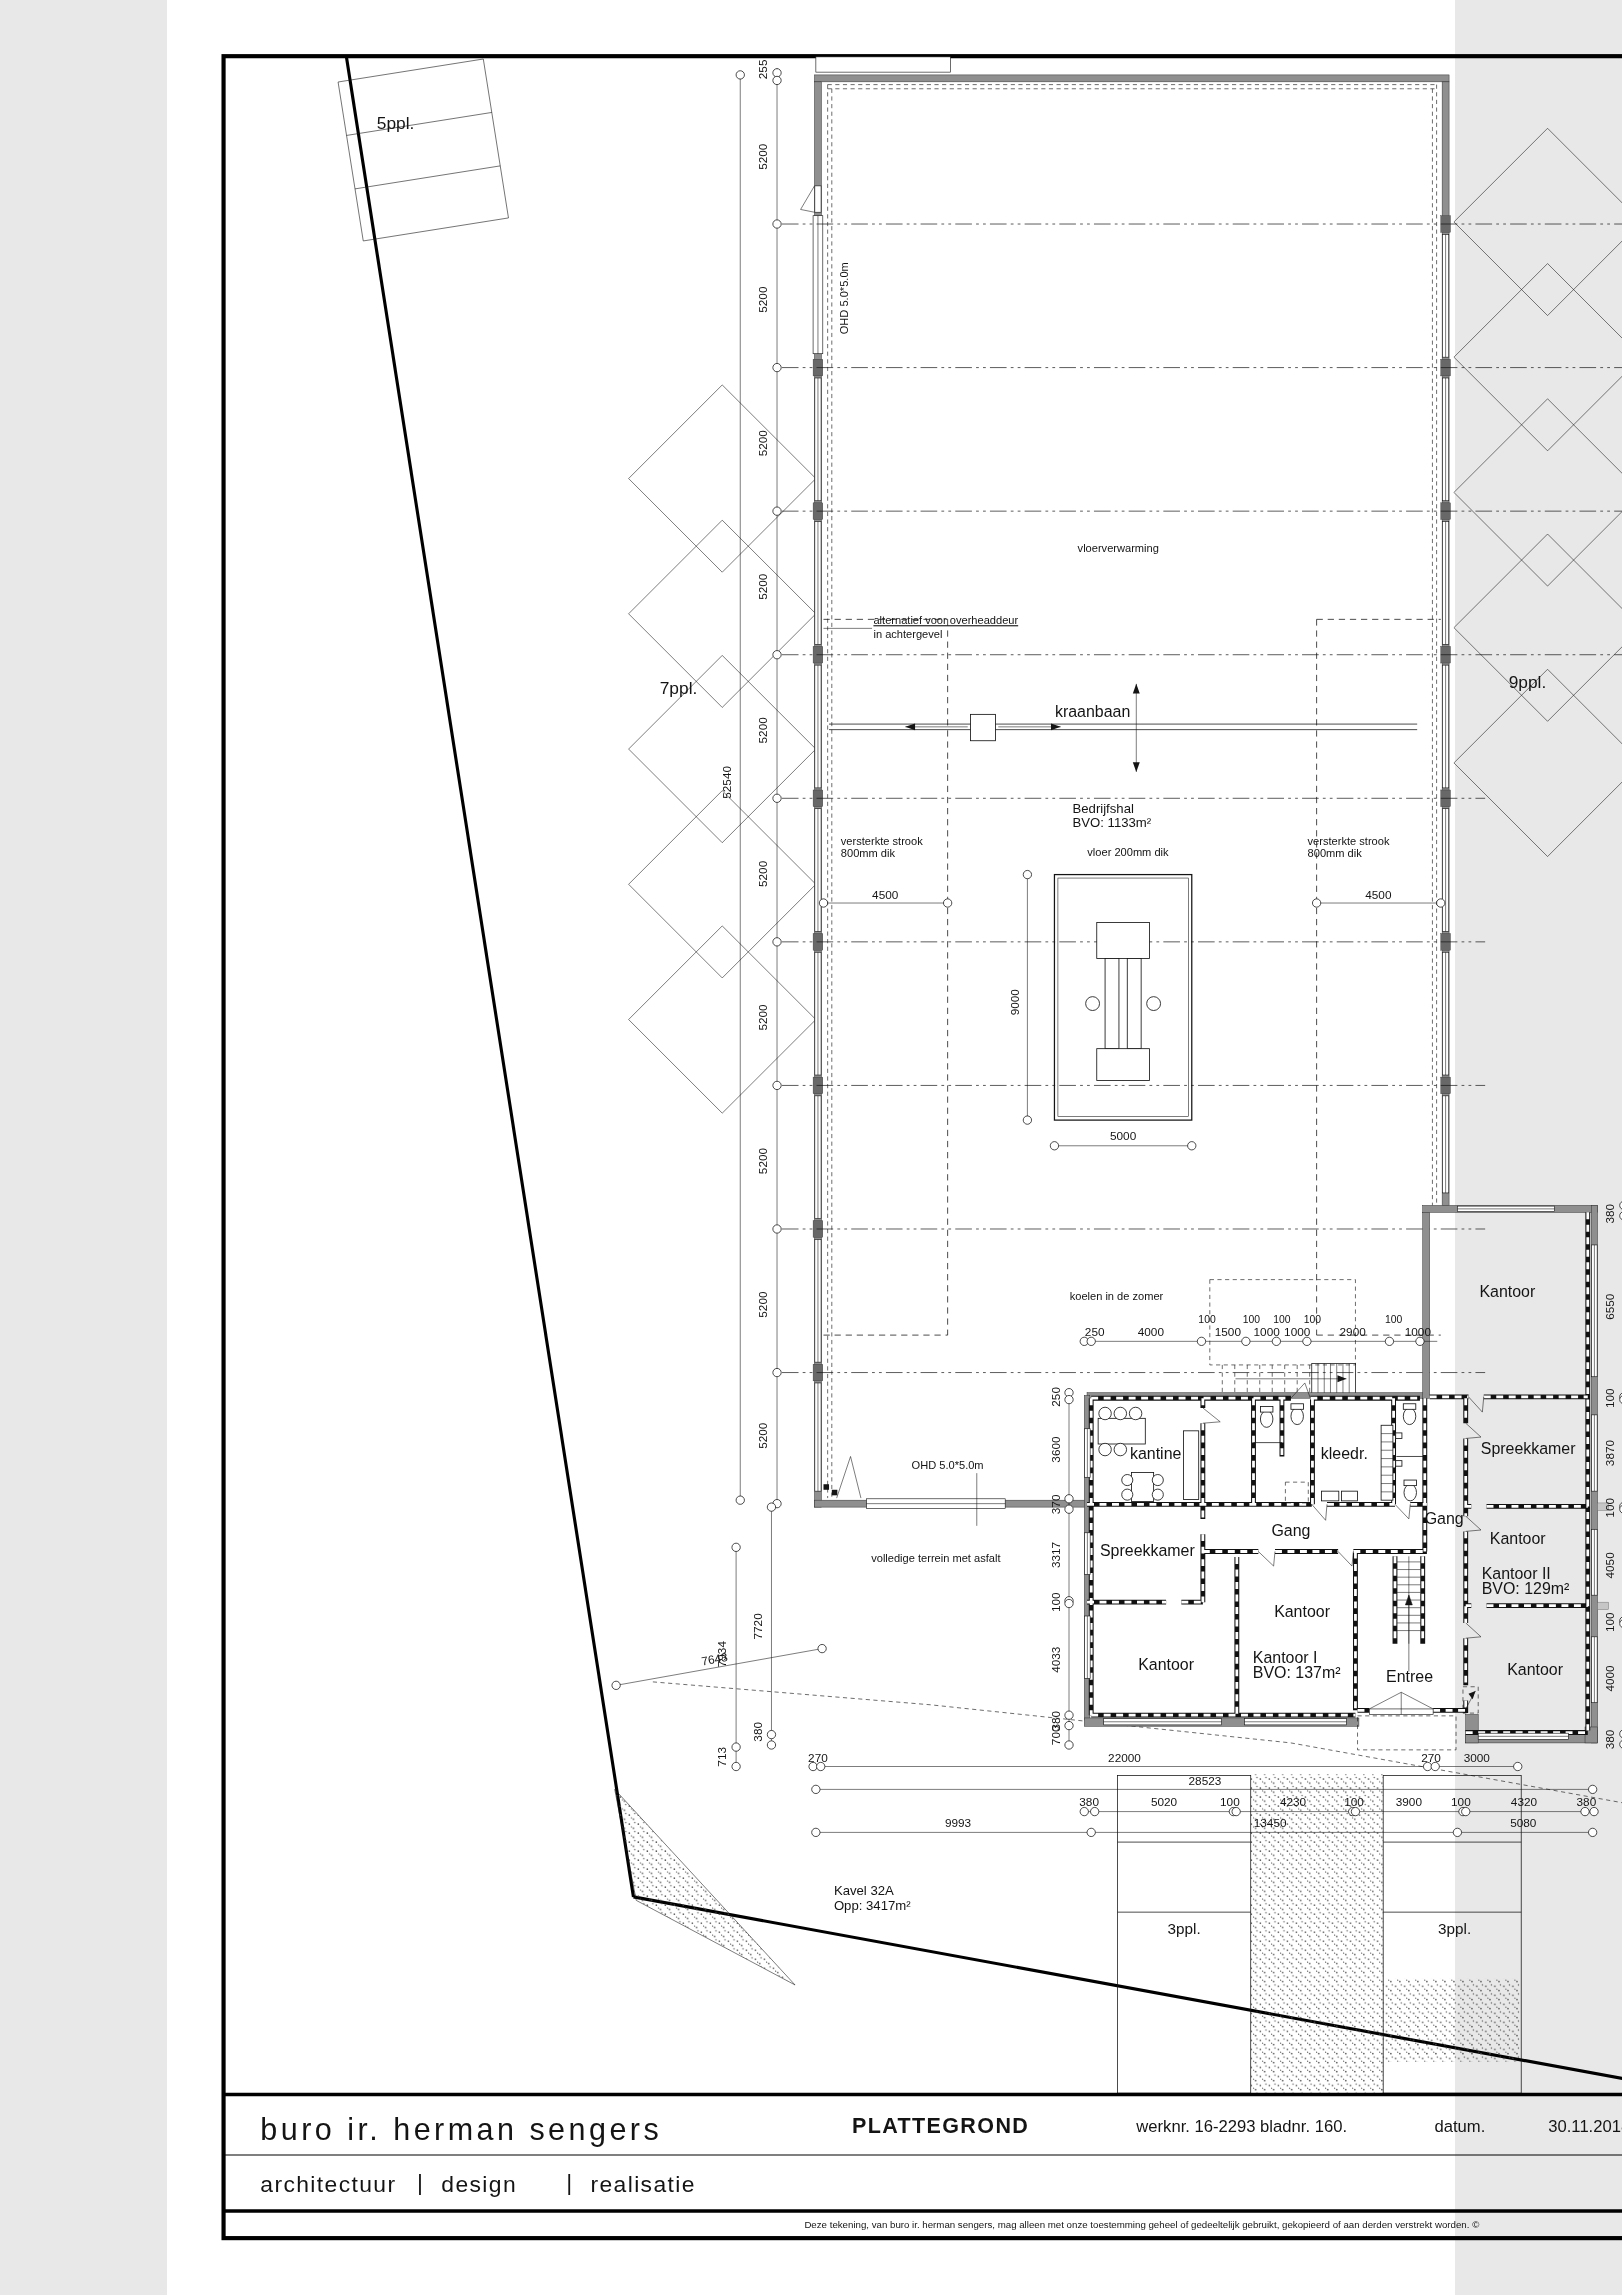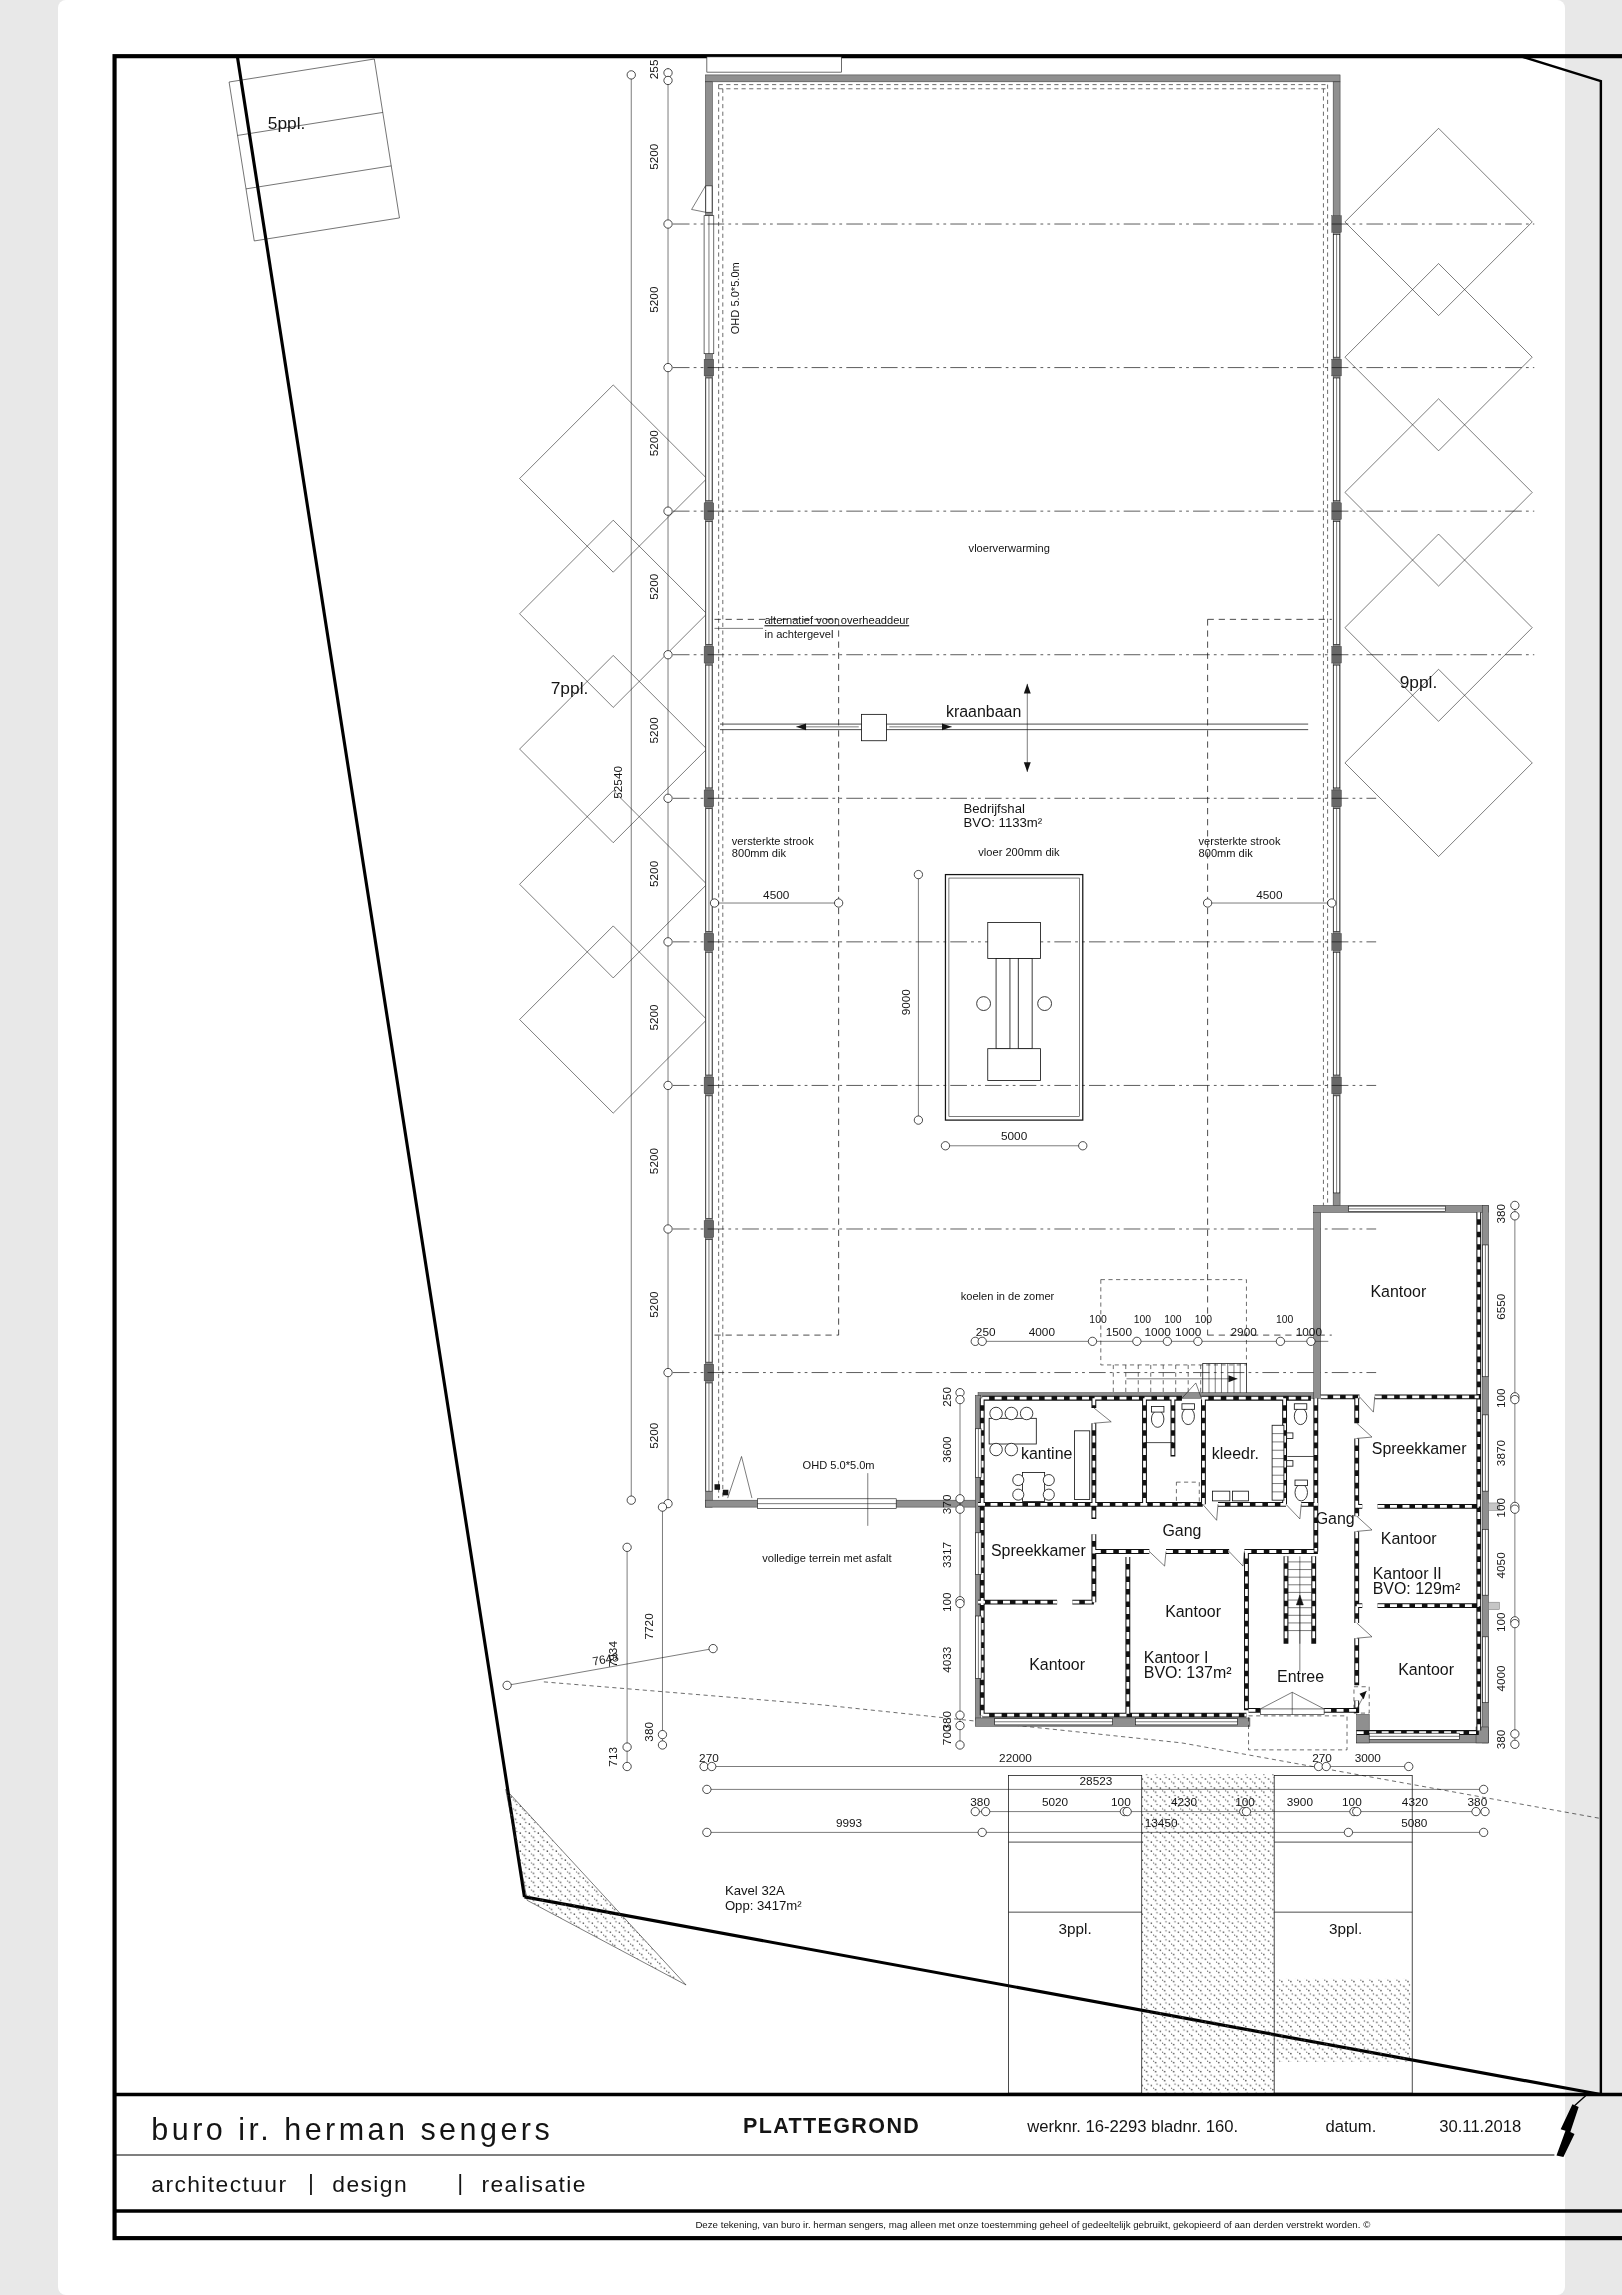--- a/index.html
+++ b/index.html
@@ -1,16 +1,16 @@
 <!DOCTYPE html>
 <html style="font-size:11px"><head>
 <meta charset="utf-8">
 <style>
   html,body{margin:0;padding:0;background:#e8e8e8;}
-  #page{position:relative;width:1507px;height:2295px;background:#ffffff;margin:0 auto;border-radius:8px;}
+  #page{position:relative;width:1288px;height:2295px;background:#ffffff;margin:0 auto;}
   svg{position:absolute;left:0;top:0;}
   text{font-family:"Liberation Sans","DejaVu Sans",sans-serif;fill:#141414;}
   .d{font-size:17px;text-anchor:middle;}
   .d2{font-size:15px;text-anchor:middle;}
   .room{font-size:23px;text-anchor:middle;}
   .rooml{font-size:23px;text-anchor:start;}
   .small{font-size:16px;text-anchor:start;}
   .smallm{font-size:16px;text-anchor:middle;}
   .park{font-size:25px;text-anchor:middle;}
   .ln{stroke:#141414;stroke-width:1.1;fill:none;}

